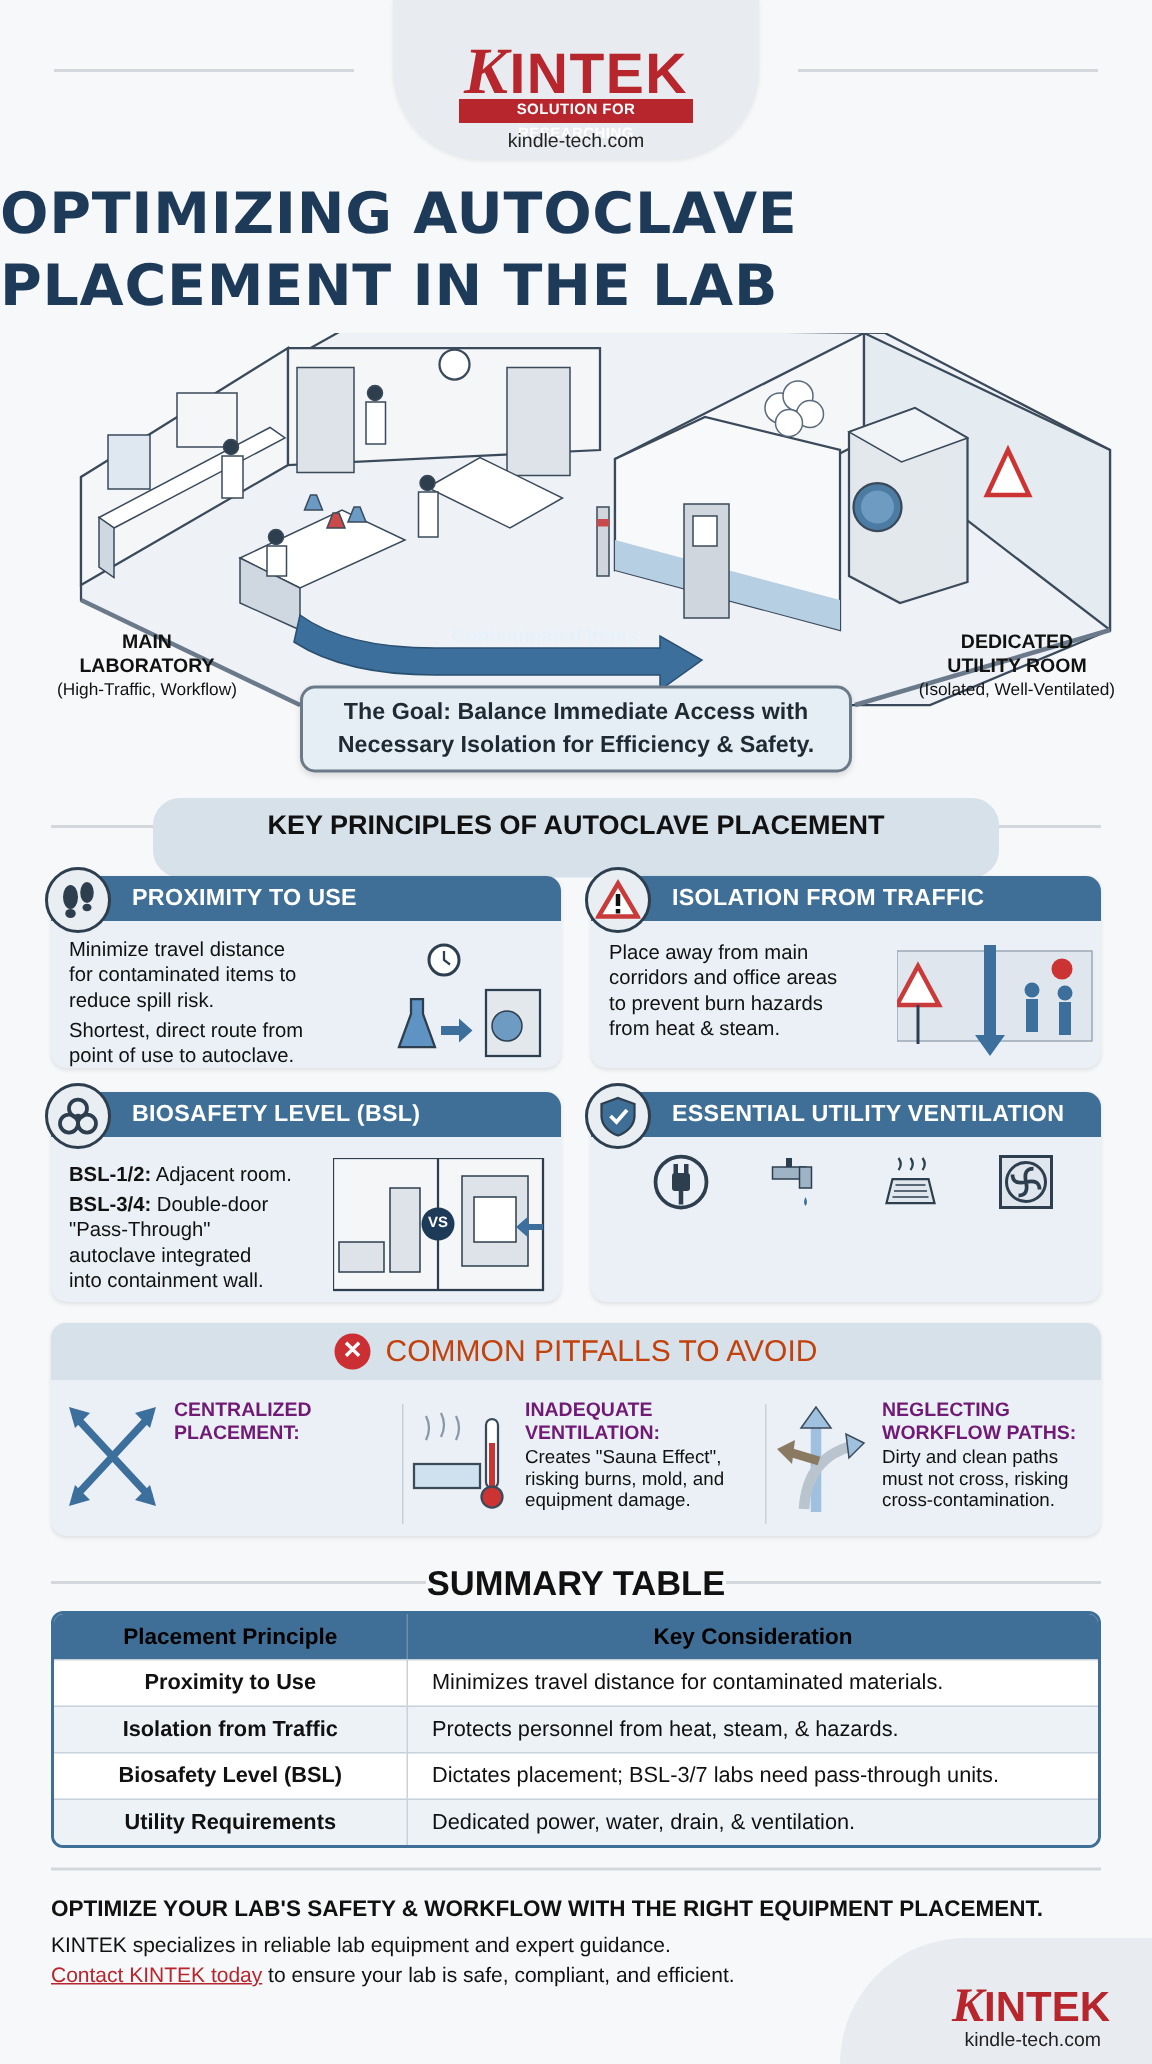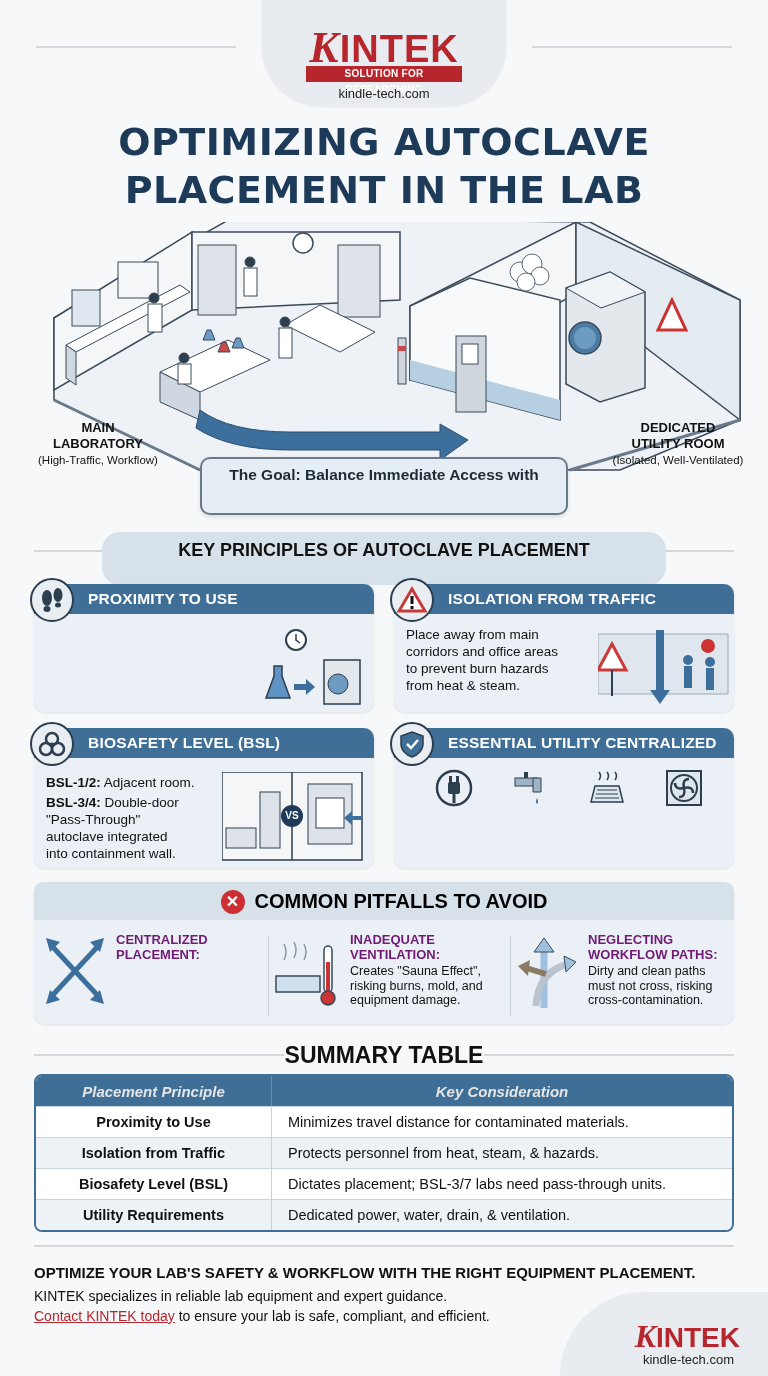--- a/index.html
+++ b/index.html
@@ -29,21 +29,21 @@
     position: absolute; left: 44px; width: 156px; top: 66px; height: 16px;
     background: #b8262d; color: #fff; font-size: 10px; font-weight: bold;
     text-align: center; line-height: 16px; letter-spacing: 0.3px;
   }
   .logo-url {
     position: absolute; left: 0; right: 0; top: 86px; text-align: center;
     font-size: 13px; color: #222;
   }
   
   .title {
-    position: absolute; left: 0; right: 0; top: 118px; text-align: center;
+    position: absolute; left: 0; right: 0; top: 118px; 
     font-family: "DejaVu Sans", sans-serif; font-weight: bold;
     font-size: 38px; line-height: 48px; color: #1d3a58; letter-spacing: 0.5px;
   }
   
   .illus { position: absolute; left: 0; top: 222px; width: 768px; height: 300px; }
   .room-label {
     position: absolute; text-align: center; font-size: 13px; font-weight: bold; color: #111;
     line-height: 16px;
   }
   .room-label .sub { font-weight: normal; font-size: 11.5px; }
@@ -91,42 +91,42 @@
   .card-art { position: absolute; }
   
   .pit {
     position: absolute; left: 34px; top: 882px; width: 700px; height: 142px;
     background: #eaf0f5; border-radius: 10px; box-shadow: 0 1px 3px rgba(0,0,0,0.1);
   }
   .pit-head {
     position: absolute; left: 0; right: 0; top: 0; height: 38px; background: #d6e1ea;
     border-radius: 10px 10px 0 0; text-align: center;
   }
-  .pit-title { font-size: 20px; font-weight: bold; line-height: 38px; color: #000000; }
+  .pit-title { font-size: 20px; font-weight: normal; line-height: 38px; color: #c2410c; }
   .pit-x {
     display: inline-block; width: 24px; height: 24px; border-radius: 50%; background: #cc2f33;
     color: #fff; font-size: 16px; line-height: 24px; text-align: center; vertical-align: middle;
     margin-right: 10px; position: relative; top: -2px; font-weight: bold;
   }
   .pit-item { position: absolute; top: 50px; height: 86px; }
   .pit-item .pt { font-weight: bold; font-size: 13px; line-height: 15px; color: #701a75; }
   .pit-item .pd { font-size: 12.5px; line-height: 14.5px; color: #111; margin-top: 2px; }
   .pit-sep { position: absolute; top: 54px; width: 1px; height: 80px; background: #c8d1da; }
   
   .sum-title {
     position: absolute; left: 0; right: 0; top: 1042px; text-align: center;
     font-size: 23px; font-weight: bold; color: #111;
   }
   table.sum {
     position: absolute; left: 34px; top: 1074px; width: 700px; border-collapse: separate;
     border-spacing: 0; border: 2px solid #3f6f96; border-radius: 8px; overflow: hidden;
     background: #fff; font-size: 14.5px;
   }
   table.sum th {
-    background: #3f6f96; color: #e5e5e5; height: 30px; font-weight: bold; font-size: 15px; font-style: italic;
+    background: #3f6f96; color: #000000; height: 30px; font-weight: bold; font-size: 15px;
   }
   table.sum td { height: 31px; border-top: 1px solid #c7d2dc; color: #111; }
   table.sum td.c1 { text-align: center; font-weight: bold; width: 236px; border-right: 1px solid #c7d2dc; }
   table.sum th.c1 { border-right: 1px solid #6c8fad; }
   table.sum td.c2 { padding-left: 16px; }
   table.sum tr:nth-child(even) td { background: #edf2f7; }
   
   .foot-rule { position: absolute; left: 34px; top: 1245px; width: 700px; height: 2px; background: #d4d8dd; }
   .cta { position: absolute; left: 34px; top: 1264px; font-size: 15px; font-weight: bold; color: #111; }
   .foot-p { position: absolute; left: 34px; font-size: 14px; color: #111; }
@@ -229,37 +229,45 @@
   <div>LABORATORY</div>
   <div class="sub">(High-Traffic, Workflow)</div>
 </div>
 <div class="room-label r">
   <div>DEDICATED</div>
   <div>UTILITY ROOM</div>
   <div class="sub">(Isolated, Well-Ventilated)</div>
 </div>
 <div class="goal-box">
   <div>The Goal: Balance Immediate Access with</div>
+  <div>Necessary Isolation for Efficiency &amp; Safety.</div>
 </div>
 
 <div class="sec-rule" style="left:34px; top:550px; width:70px;"></div>
 <div class="sec-rule" style="left:664px; top:550px; width:70px;"></div>
 <div class="pill">KEY PRINCIPLES OF AUTOCLAVE PLACEMENT</div>
 
 <div class="card" style="left:34px; top:584px; height:128px;">
   <div class="card-head"></div>
   <div class="card-icon">
     <svg width="28" height="28" viewBox="0 0 28 28">
         <ellipse cx="9" cy="12" rx="5" ry="8" fill="#2d3e4e"></ellipse>
         <ellipse cx="9" cy="23" rx="3.5" ry="3" fill="#2d3e4e"></ellipse>
         <ellipse cx="20" cy="9" rx="4.5" ry="7" fill="#2d3e4e"></ellipse>
         <ellipse cx="20" cy="19" rx="3" ry="2.5" fill="#2d3e4e"></ellipse>
       </svg>
   </div>
   <div class="card-title">PROXIMITY TO USE</div>
+  <div class="card-body">
+    <div>Minimize travel distance</div>
+    <div>for contaminated items to</div>
+    <p>reduce spill risk.</p>
+    <div>Shortest, direct route from</div>
+    <div>point of use to autoclave.</div>
+  </div>
   <svg class="card-art" style="left:218px; top:42px;" width="112" height="80" viewBox="0 0 112 80">
     <circle cx="44" cy="14" r="10" fill="#fff" stroke="#2d3e4e" stroke-width="2"></circle>
     <path d="M44,8 v6 l4,3" stroke="#2d3e4e" stroke-width="1.5" fill="none"></path>
     <path d="M14,72 l8,-22 v-10 h8 v10 l8,22 z" fill="#5e93c3" stroke="#2d3e4e" stroke-width="1.5"></path>
     <path d="M42,58 h12 v-5 l9,8 -9,8 v-5 h-12 z" fill="#3c6f9c"></path>
     <rect x="72" y="34" width="36" height="44" fill="#e3e8ed" stroke="#2d3e4e" stroke-width="1.5"></rect>
     <circle cx="86" cy="58" r="10" fill="#6d9bc2" stroke="#2d3e4e"></circle>
   </svg>
 </div>
 
@@ -324,21 +332,21 @@
 </div>
 
 <div class="card" style="left:394px; top:728px; height:140px;">
   <div class="card-head"></div>
   <div class="card-icon">
     <svg width="26" height="28" viewBox="0 0 26 28">
         <path d="M13,2 L24,6 V14 C24,20 19,25 13,27 C7,25 2,20 2,14 V6 Z" fill="#3f6f96" stroke="#2d3e4e" stroke-width="1.5"></path>
         <path d="M8,14 l4,4 7,-8" stroke="#fff" stroke-width="2.5" fill="none"></path>
       </svg>
   </div>
-  <div class="card-title">ESSENTIAL UTILITY CENTRALIZED</div>
+  <div class="card-title">ESSENTIAL UTILITY VENTILATION</div>
   <div style="position:absolute; left:40px; top:40px; width:270px; height:42px; display:flex; justify-content:space-between;">
     <svg width="40" height="40" viewBox="0 0 40 40">
         <circle cx="20" cy="20" r="17" fill="none" stroke="#2d3e4e" stroke-width="2.5"></circle>
         <rect x="14" y="14" width="12" height="12" rx="2" fill="#2d3e4e"></rect>
         <rect x="15" y="8" width="3" height="7" fill="#2d3e4e"></rect>
         <rect x="22" y="8" width="3" height="7" fill="#2d3e4e"></rect>
         <rect x="18.5" y="26" width="3" height="9" fill="#2d3e4e"></rect>
       </svg>
     <svg width="40" height="40" viewBox="0 0 40 40">
         <rect x="4" y="10" width="22" height="8" fill="#9fb3c6" stroke="#2d3e4e"></rect>

